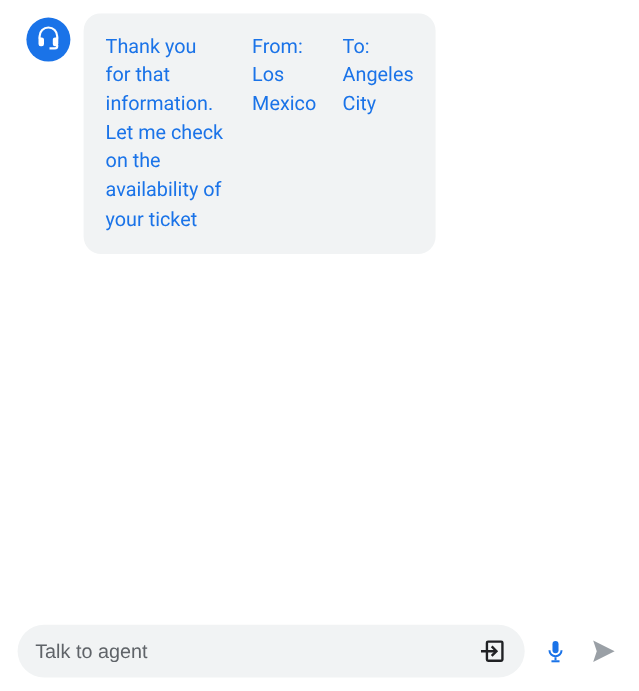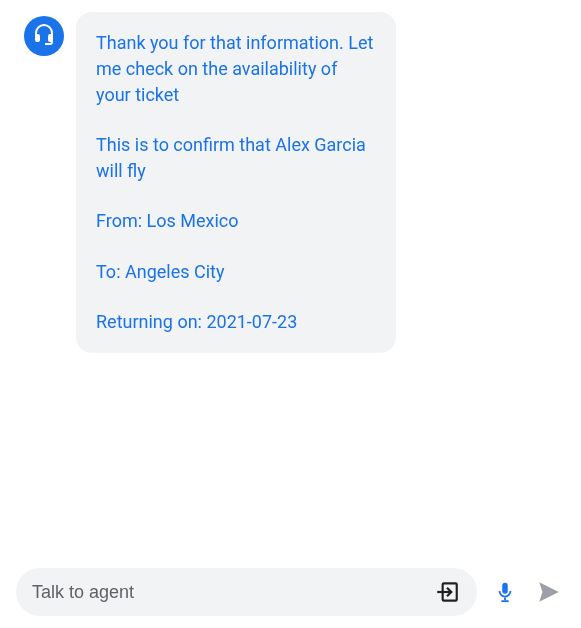--- a/index.html
+++ b/index.html
@@ -44,21 +44,21 @@
     }
     .message-bubble {
       background: #f1f3f4;
       border-radius: 16px;
       padding: 18px 20px;
       color: #1a73e8;
       font-size: 18px;
       line-height: 1.45;
       max-width: 320px;
       display: flex;
-      flex-direction: column;
+      flex-direction: row;
       gap: 24px;
     }
     .message-bubble p {
       margin: 0;
     }
     .input-bar {
       display: flex;
       align-items: center;
       gap: 12px;
       margin-top: 20px;
@@ -136,24 +136,22 @@
         <path d="M4 13 V11 a8 8 0 0 1 16 0 v2"></path>
         <path d="M4 13 h2 a1 1 0 0 1 1 1 v4 a1 1 0 0 1 -1 1 h-1 a1 1 0 0 1 -1 -1 z" fill="#fff" stroke="#fff"></path>
         <path d="M20 13 h-2 a1 1 0 0 0 -1 1 v4 a1 1 0 0 0 1 1 h1 a1 1 0 0 0 1 -1 z" fill="#fff" stroke="#fff"></path>
         <path d="M20 19 v1 a2 2 0 0 1 -2 2 h-5"></path>
       </svg>
     </span>
   </div>
 
   <div class="message-bubble">
     <p>Thank you for that information. Let me check on the availability of your ticket</p>
-    <p>This is to confirm that Alex Garcia will fly</p>
     <p>From: Los Mexico</p>
     <p>To: Angeles City</p>
-    <p>Returning on: 2021-07-23</p>
   </div>
 </div>
 
 <div class="input-bar">
   <div class="input-field">
     <input type="text" placeholder="Talk to agent" style="">
     <span class="enter-icon">
       <svg viewBox="0 0 24 24">
         <rect x="8" y="4" width="13" height="16" rx="1"></rect>
         <line x1="3" y1="12" x2="15" y2="12"></line>

